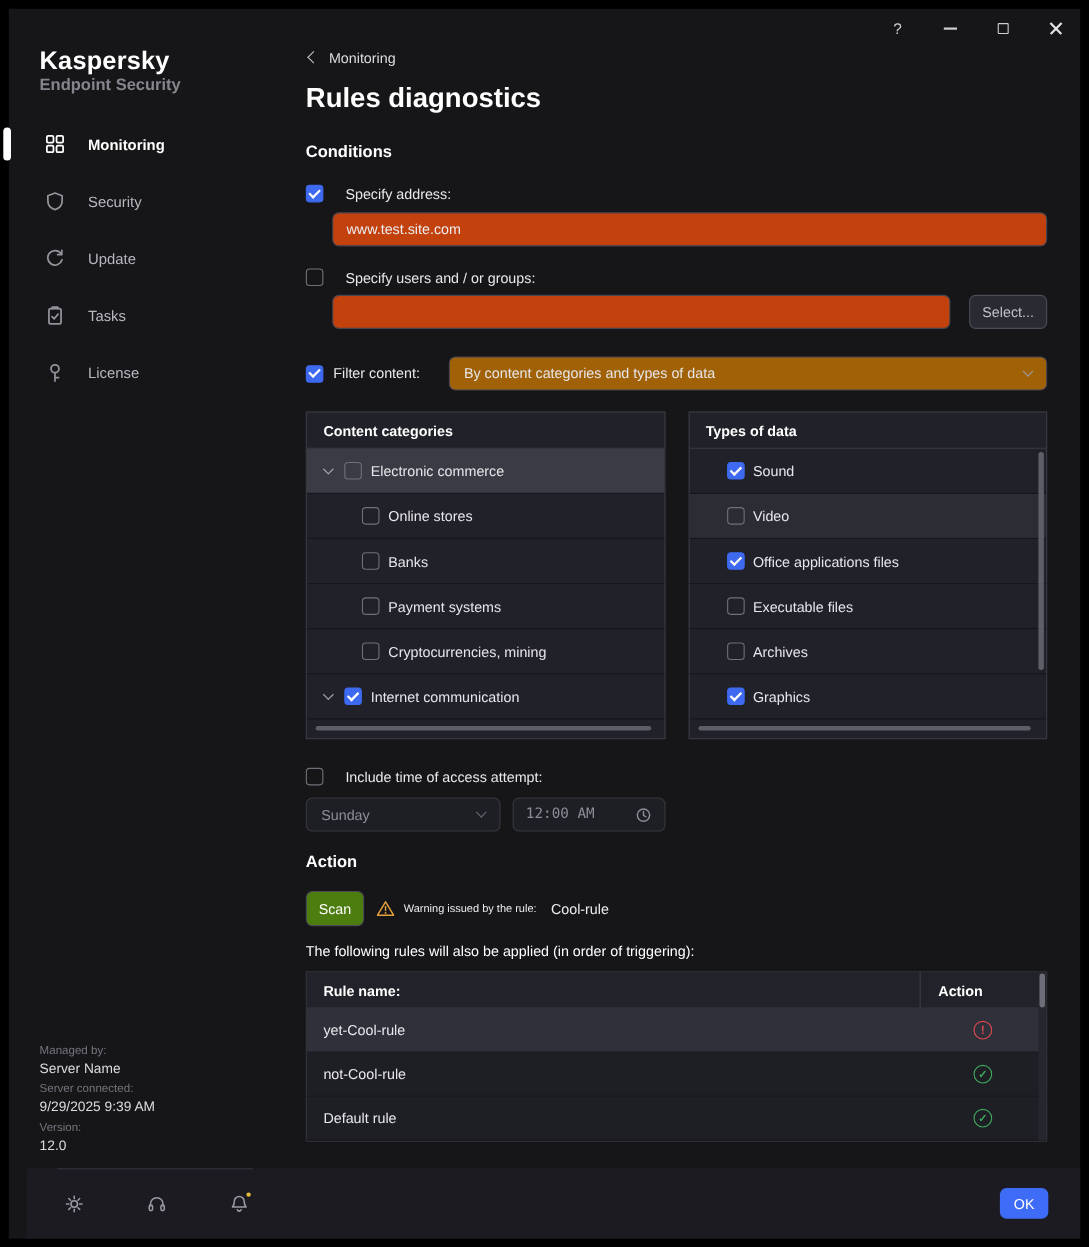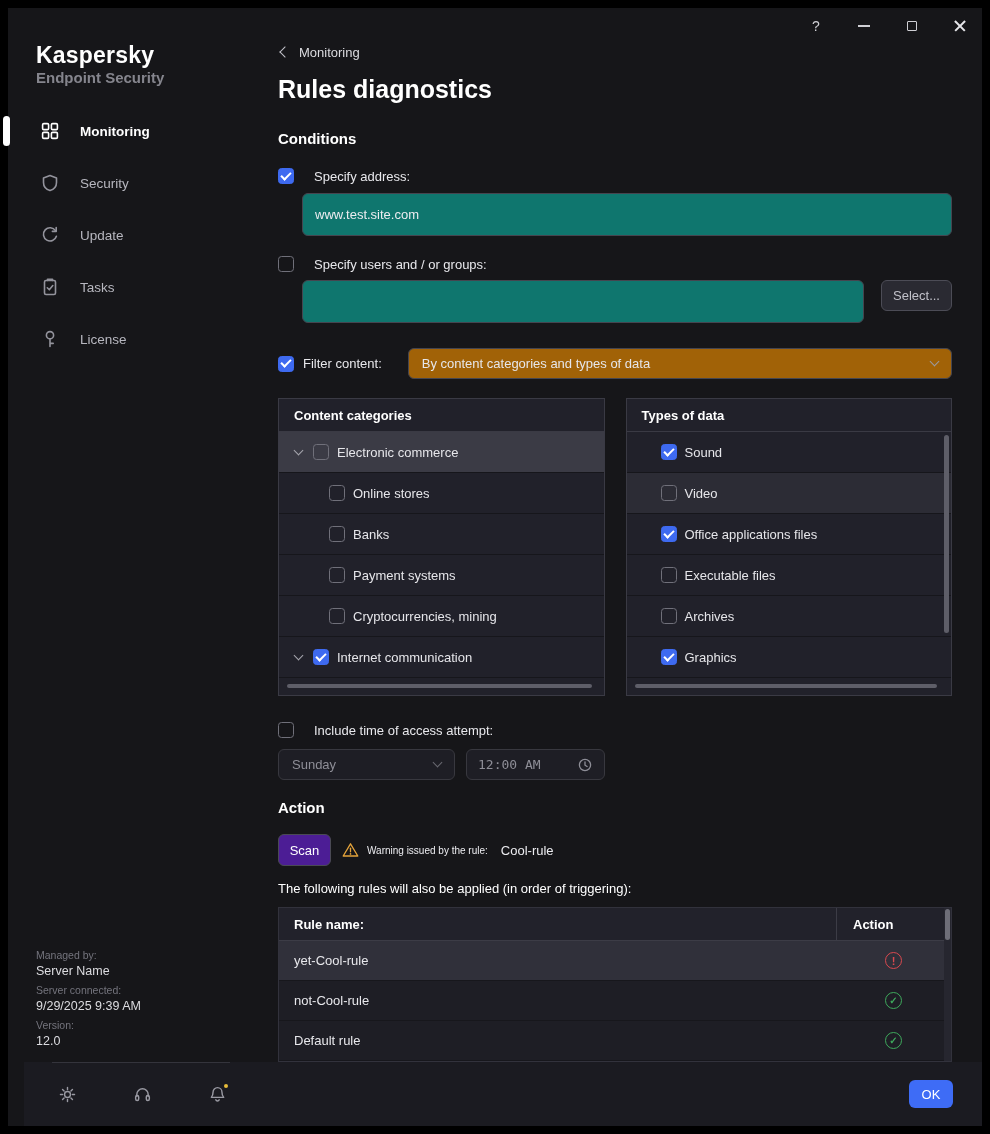--- a/index.html
+++ b/index.html
@@ -50,21 +50,21 @@
   .page-title{margin-top:12px;font-size:25px;line-height:34px;font-weight:700;color:#fff}
   .section-heading{font-size:15px;font-weight:700;color:#fff;height:18px;line-height:18px}
   .h-conditions{margin-top:24px}
 
   .cb-row{display:flex;align-items:center;gap:20px;height:16px;cursor:default}
   .cb-label{font-size:13px;color:#e8e8ec}
   .cb{width:16px;height:16px;border:1.6px solid #70707a;border-radius:3.5px;flex:none;display:flex;align-items:center;justify-content:center;background:transparent}
   .cb[data-checked="true"]{background:#3e6af0;border-color:#3e6af0}
   .cb[data-checked="true"]::after{content:"";width:8px;height:4px;border-left:2px solid #fff;border-bottom:2px solid #fff;transform:rotate(-45deg);margin-bottom:3px}
 
-  .text-input{height:43px;background:#0f766e;border:1px solid #45454f;border-radius:6px;color:#ececf0;font-size:13px;font-family:"Liberation Sans",sans-serif;padding:0 12px;outline:none}
+  .text-input{height:31px;background:#c2410c;border:1px solid #45454f;border-radius:6px;color:#ececf0;font-size:13px;font-family:"Liberation Sans",sans-serif;padding:0 12px;outline:none}
   .address-input{display:block;margin:9px 0 0 24px;width:calc(100% - 24px)}
   .row-indent{display:flex;margin:8px 0 0 24px;gap:17px}
   .users-input{flex:1}
   .select-btn{width:71px;height:31px;background:#2a2a32;border:1px solid #4c4c56;border-radius:6px;color:#c1c1c9;font-size:13px;font-family:"Liberation Sans",sans-serif;cursor:default}
 
   .filter-row{margin-top:25px;display:flex;align-items:center;gap:9px;height:31px}
   .dropdown{height:31px;background:#a16207;border:1px solid #45454f;border-radius:6px;display:flex;align-items:center;justify-content:space-between;padding:0 13px;cursor:default}
   .filter-dd{flex:1;margin-left:17px}
   .dd-text{font-size:13px;color:#e6e6ea}
   .chev-down{width:7px;height:7px;border-right:1.6px solid #9a9aa2;border-bottom:1.6px solid #9a9aa2;transform:rotate(45deg);margin-top:-4px;flex:none}
@@ -89,21 +89,21 @@
   .dd-disabled{width:177px;background:#1e1e25;border:1px solid #38383f}
   .dd-disabled .dd-text{color:#8e8e97}
   .dd-disabled .chev-down{border-color:#6a6a72}
   .time-field{width:139px;height:31px;background:#1e1e25;border:1px solid #38383f;border-radius:6px;display:flex;align-items:center;justify-content:space-between;padding:0 11px}
   .time-text{font-family:"DejaVu Sans Mono",monospace;font-size:13px;color:#8e8e97}
   .clock{color:#8e8e97;display:flex}
 
   
   .h-action{margin-top:19px}
   .action-row{margin-top:17px;display:flex;align-items:center}
-  .scan-btn{width:53px;height:32px;background:#4c1d95;border:1px solid #4a4a54;border-radius:6px;color:#fff;font-size:13px;font-family:"Liberation Sans",sans-serif;cursor:default}
+  .scan-btn{width:53px;height:32px;background:#4d7c0f;border:1px solid #4a4a54;border-radius:6px;color:#fff;font-size:13px;font-family:"Liberation Sans",sans-serif;cursor:default}
   .warn-icon{margin-left:11px;display:flex}
   .warn-text{margin-left:8px;font-size:10px;color:#ececf0}
   .warn-rule{margin-left:13px;font-size:13px;color:#ececf0}
   .rules-note{margin-top:14px;font-size:13px;font-weight:400;color:#fff;height:18px;line-height:18px}
 
   
   .rules-table{position:relative;margin-top:9px;border:1px solid #32323c;background:#1e1e25}
   .t-header{height:33px;display:flex;background:#22222b;border-bottom:1px solid #3c3c46;font-weight:700;font-size:13px;color:#fff}
   .t-col-name{flex:1;display:flex;align-items:center;padding-left:15px}
   .t-col-action{width:115px;display:flex;align-items:center;padding-left:16px;border-left:1px solid #3c3c46}

